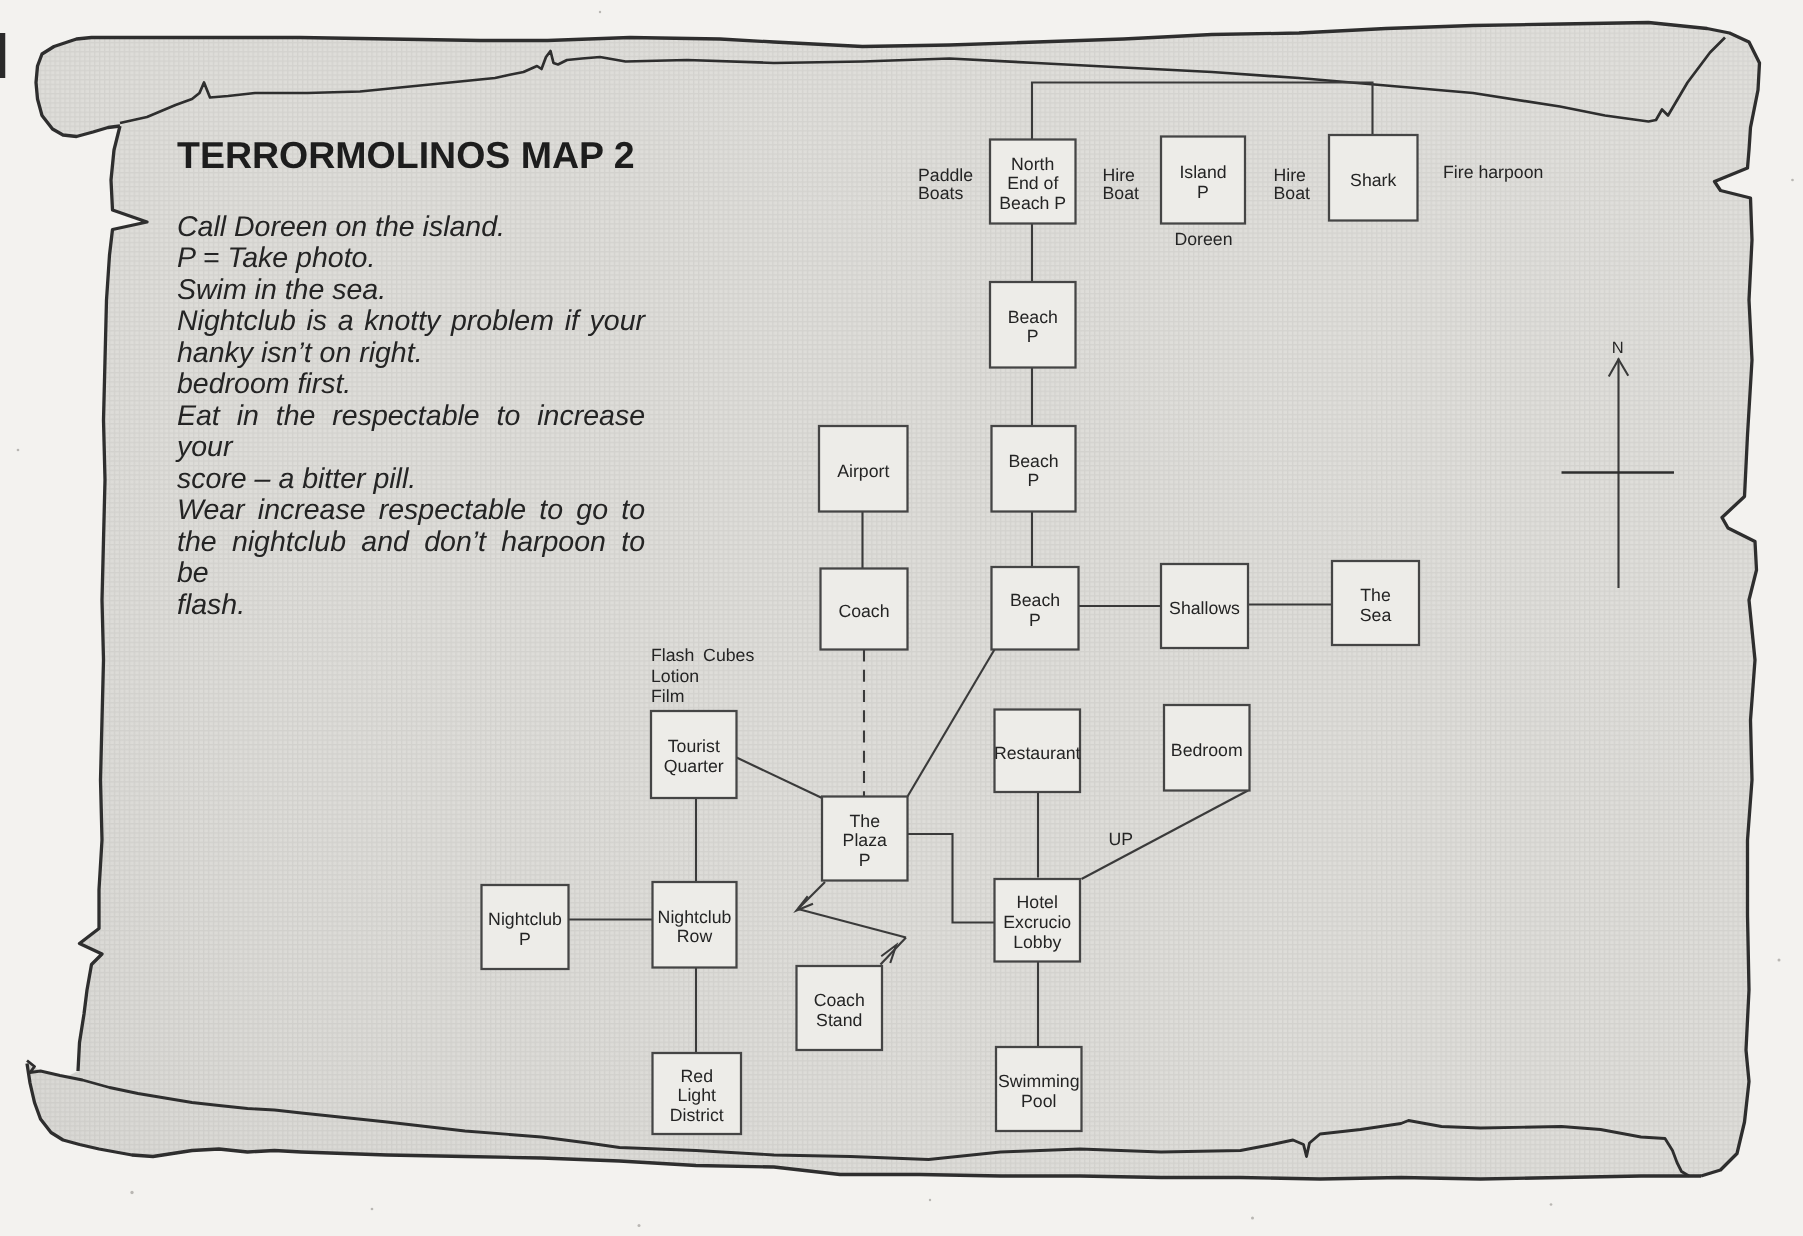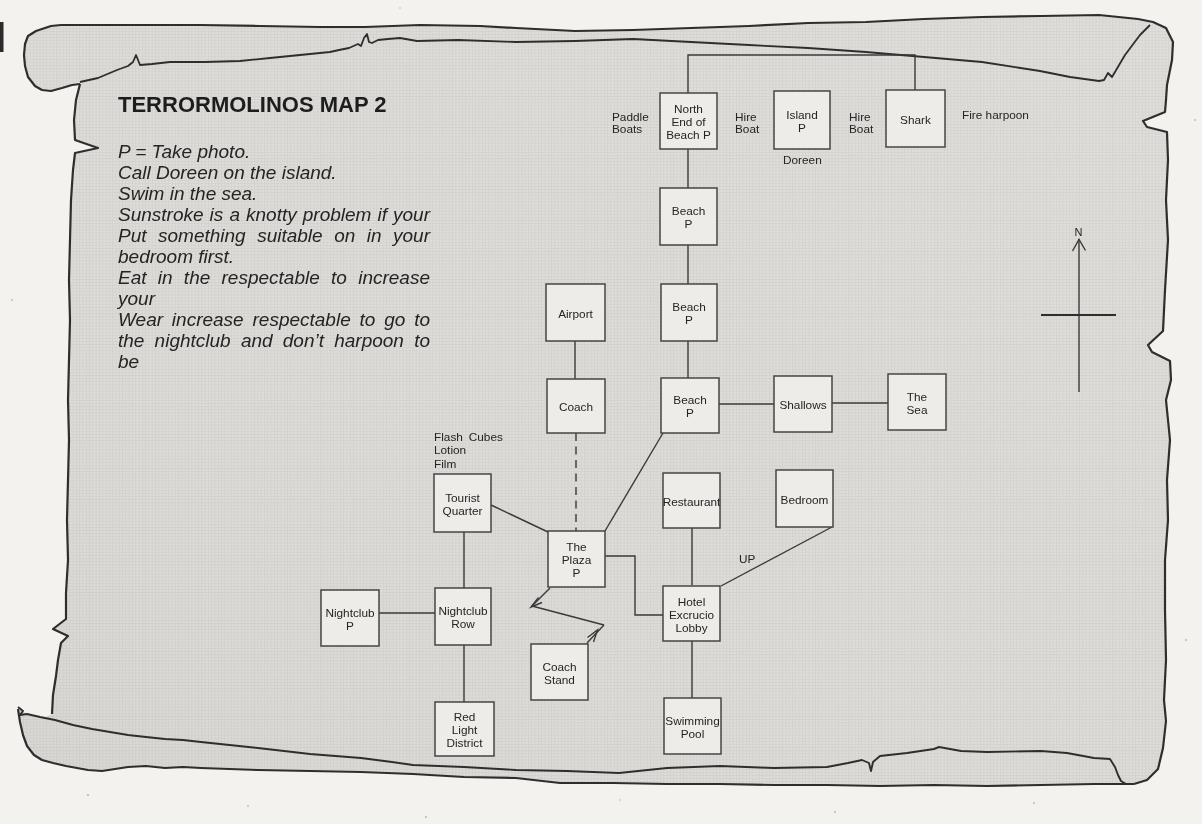--- a/index.html
+++ b/index.html
@@ -1,17 +1,17 @@
 <!DOCTYPE html>
 <html><head>
 <meta charset="utf-8">
 <style>
 html,body{margin:0;padding:0;width:1202px;height:824px;background:#f3f2ef;overflow:hidden}
 body{font-family:"Liberation Sans",sans-serif;position:relative}
-#title{position:absolute;left:118px;top:92px;font-size:22px;font-weight:bold;letter-spacing:0px;color:#1d1d1d;line-height:25px;filter:blur(0.3px)}
+#title{position:absolute;left:118px;top:92px;font-size:25px;font-weight:bold;letter-spacing:0px;color:#1d1d1d;line-height:25px;filter:blur(0.3px)}
 #intro{position:absolute;left:118px;top:141px;width:312px;font-size:19px;font-style:italic;line-height:21px;color:#242424;filter:blur(0.3px)}
 #intro .j{text-align:justify;text-align-last:justify}
 svg{position:absolute;left:0;top:0;filter:blur(0.4px)}
 svg text{font-family:"Liberation Sans",sans-serif;font-size:11.8px;fill:#242424}
 </style>
 </head>
 <body>
 <svg width="1202" height="824" viewBox="0 0 1202 824">
 <defs>
 <pattern id="tex" width="3.3" height="3.1" patternUnits="userSpaceOnUse">
@@ -251,22 +251,24 @@
 <polyline points="538.5,597.5 531,607 542,602.5" fill="none" stroke="#3a3a3a" stroke-width="1.4"></polyline>
 <polyline points="532,606 604,625" fill="none" stroke="#3a3a3a" stroke-width="1.4"></polyline>
 <polyline points="604,625 587,643" fill="none" stroke="#3a3a3a" stroke-width="1.4"></polyline>
 <polyline points="587.5,637.5 597.5,630 593.5,642" fill="none" stroke="#3a3a3a" stroke-width="1.4"></polyline>
 </g>
 </svg>
 
 <div id="title">TERRORMOLINOS MAP 2</div>
 
 <div id="intro">
+<div>Call Doreen on the island.</div>
 <div>P = Take photo.</div>
-<div>Call Doreen on the island.</div>
 <div>Swim in the sea.</div>
-<div class="j">Sunstroke is a knotty problem if your</div>
-<div class="j">Put something suitable on in your</div>
+<div class="j">Nightclub is a knotty problem if your</div>
+<div>hanky isn’t on right.</div>
 <div>bedroom first.</div>
 <div class="j">Eat in the respectable to increase your</div>
+<div>score – a bitter pill.</div>
 <div class="j">Wear increase respectable to go to</div>
 <div class="j">the nightclub and don’t harpoon to be</div>
+<div>flash.</div>
 </div>
 
 </body></html>

